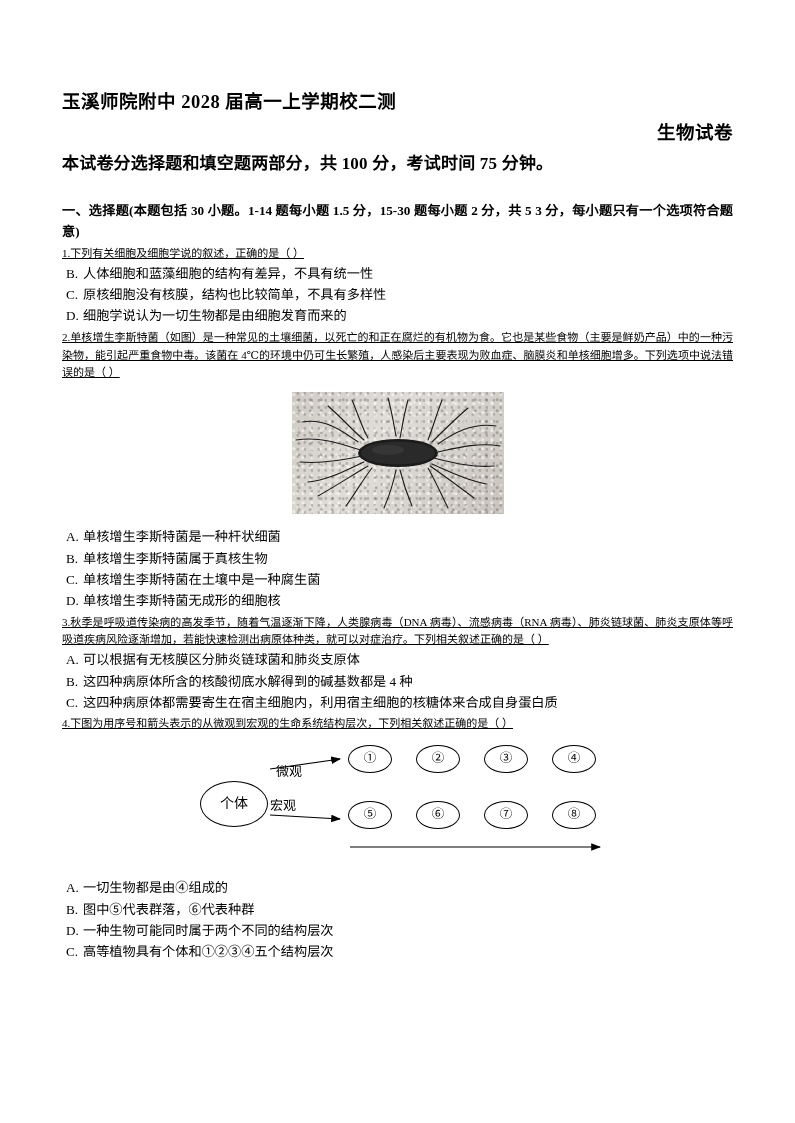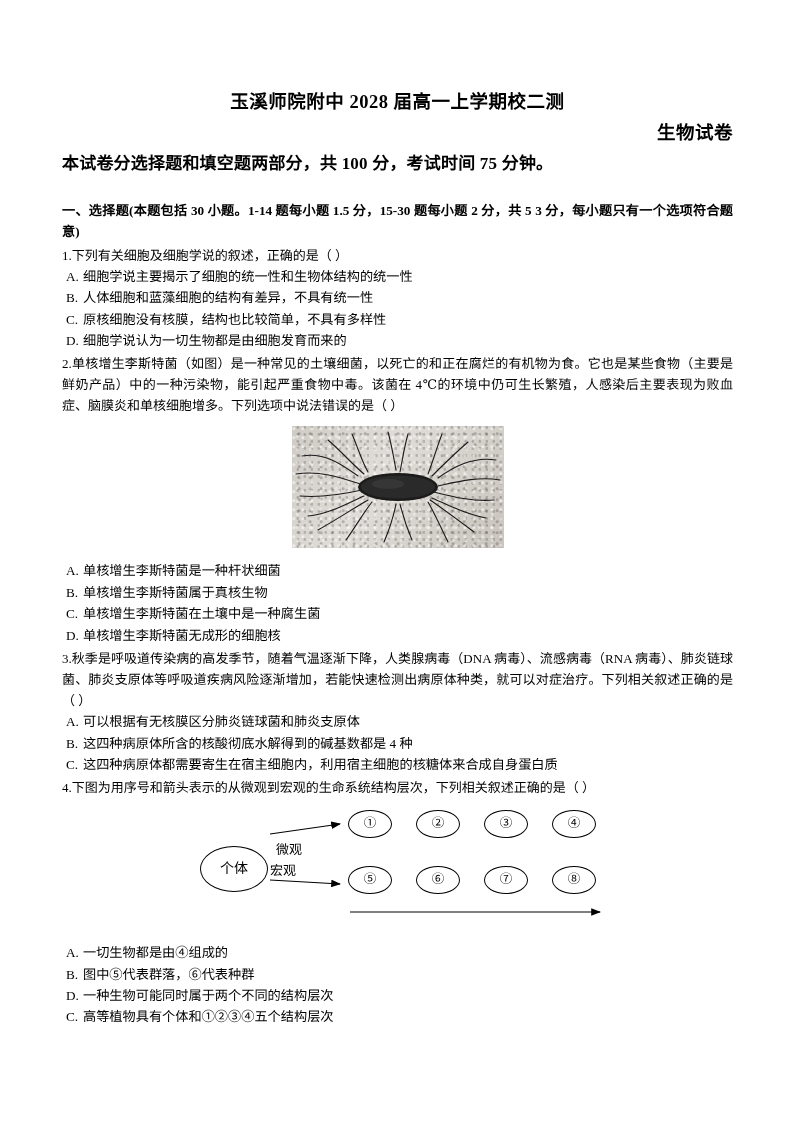--- a/index.html
+++ b/index.html
@@ -15,21 +15,21 @@
     position: relative;
     width: 795px;
     height: 1123px;
     margin: 0 auto;
     background: #ffffff;
     box-sizing: border-box;
     padding: 88px 62px 40px 62px;
     overflow: hidden;
   }
   .title {
-    text-align: center;
+    text-align: left;
     font-size: 18.5px;
     font-weight: bold;
     line-height: 1.55;
     letter-spacing: 0.5px;
   }
   .subtitle {
     text-align: right;
     font-size: 18.5px;
     font-weight: bold;
     line-height: 1.75;
@@ -42,24 +42,25 @@
     letter-spacing: 0.2px;
   }
   .section-head {
     font-size: 13.2px;
     font-weight: bold;
     margin-top: 26px;
     line-height: 1.62;
     text-align: justify;
   }
   .q {
-    font-size: 13px;
+    font-size: 11px;
     line-height: 1.62;
     text-align: justify;
     margin-top: 2px;
+    text-decoration: underline;
   }
   .opt {
     font-size: 13.2px;
     line-height: 1.62;
     padding-left: 4px;
     text-align: justify;
   }
   .opt .lab {
     display: inline-block;
     min-width: 17px;
@@ -136,21 +137,20 @@
 
 <div class="page">
 
   <div class="title">玉溪师院附中 2028 届高一上学期校二测</div>
   <div class="subtitle">生物试卷</div>
   <div class="exam-note">本试卷分选择题和填空题两部分，共 100 分，考试时间 75 分钟。</div>
 
   <div class="section-head">一、选择题(本题包括 30 小题。1-14 题每小题 1.5 分，15-30 题每小题 2 分，共 5 3 分，每小题只有一个选项符合题意)</div>
 
   <div class="q">1.下列有关细胞及细胞学说的叙述，正确的是（        ）</div>
-  <div class="opt"><span class="lab">A.</span><span>细胞学说主要揭示了细胞的统一性和生物体结构的统一性</span></div>
   <div class="opt"><span class="lab">B.</span><span>人体细胞和蓝藻细胞的结构有差异，不具有统一性</span></div>
   <div class="opt"><span class="lab">C.</span><span>原核细胞没有核膜，结构也比较简单，不具有多样性</span></div>
   <div class="opt"><span class="lab">D.</span><span>细胞学说认为一切生物都是由细胞发育而来的</span></div>
 
   <div class="q">2.单核增生李斯特菌（如图）是一种常见的土壤细菌，以死亡的和正在腐烂的有机物为食。它也是某些食物（主要是鲜奶产品）中的一种污染物，能引起严重食物中毒。该菌在 4℃的环境中仍可生长繁殖，人感染后主要表现为败血症、脑膜炎和单核细胞增多。下列选项中说法错误的是（        ）</div>
 
   <div class="figure-bacteria">
     <div class="grain"></div>
     <svg width="212" height="122" viewBox="0 0 212 122">
       <g stroke="#1a1a1a" fill="none" stroke-width="1.1" stroke-linecap="round">
@@ -188,21 +188,21 @@
 
   <div class="q">3.秋季是呼吸道传染病的高发季节，随着气温逐渐下降，人类腺病毒（DNA 病毒）、流感病毒（RNA 病毒）、肺炎链球菌、肺炎支原体等呼吸道疾病风险逐渐增加，若能快速检测出病原体种类，就可以对症治疗。下列相关叙述正确的是（        ）</div>
   <div class="opt"><span class="lab">A.</span><span>可以根据有无核膜区分肺炎链球菌和肺炎支原体</span></div>
   <div class="opt"><span class="lab">B.</span><span>这四种病原体所含的核酸彻底水解得到的碱基数都是 4 种</span></div>
   <div class="opt"><span class="lab">C.</span><span>这四种病原体都需要寄生在宿主细胞内，利用宿主细胞的核糖体来合成自身蛋白质</span></div>
 
   <div class="q">4.下图为用序号和箭头表示的从微观到宏观的生命系统结构层次，下列相关叙述正确的是（        ）</div>
 
   <div class="figure-levels">
     <div class="big-ellipse">个体</div>
-    <div class="lvl-label" style="left:76px; top:35px;">微观</div>
+    <div class="lvl-label" style="left:76px; top:22px;">微观</div>
     <div class="lvl-label" style="left:70px; top:56px;">宏观</div>
 
     <div class="ellipse" style="left:148px; top:6px;">①</div>
     <div class="ellipse" style="left:216px; top:6px;">②</div>
     <div class="ellipse" style="left:284px; top:6px;">③</div>
     <div class="ellipse" style="left:352px; top:6px;">④</div>
 
     <div class="ellipse" style="left:148px; top:62px;">⑤</div>
     <div class="ellipse" style="left:216px; top:62px;">⑥</div>
     <div class="ellipse" style="left:284px; top:62px;">⑦</div>

